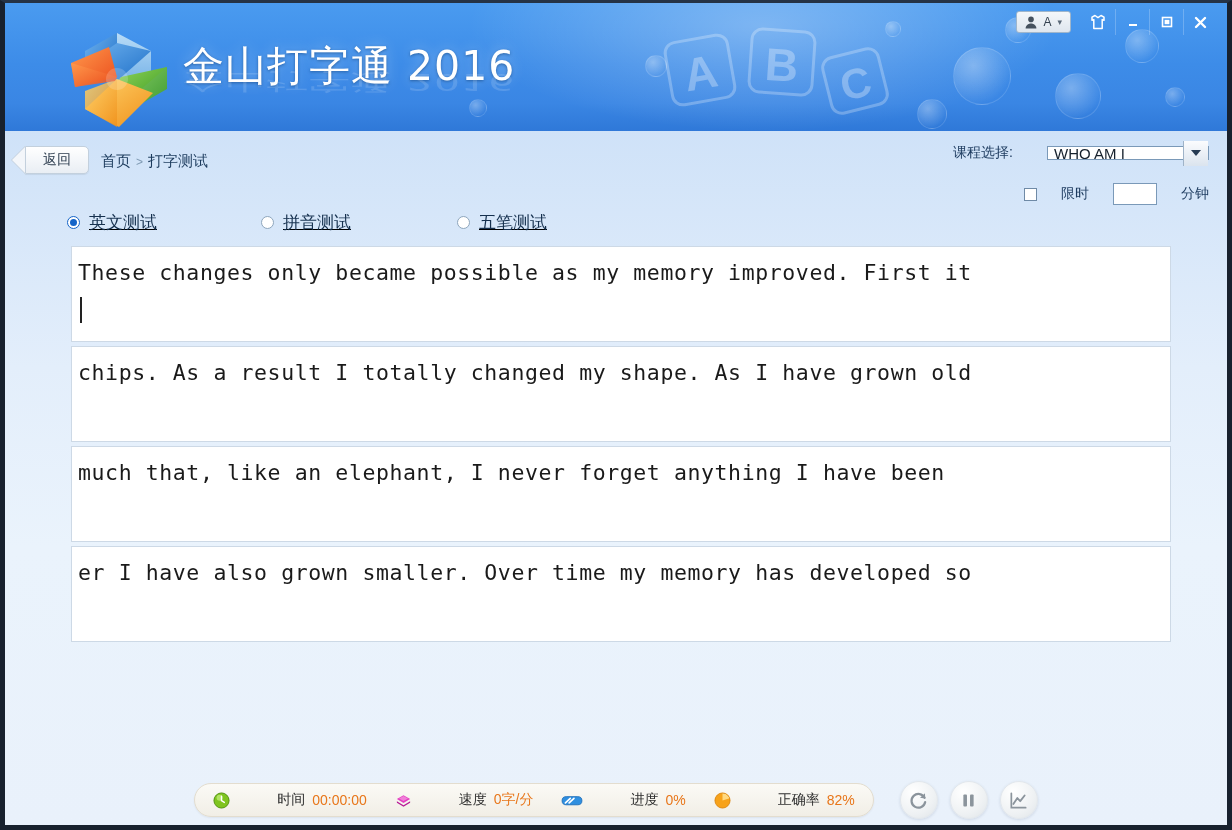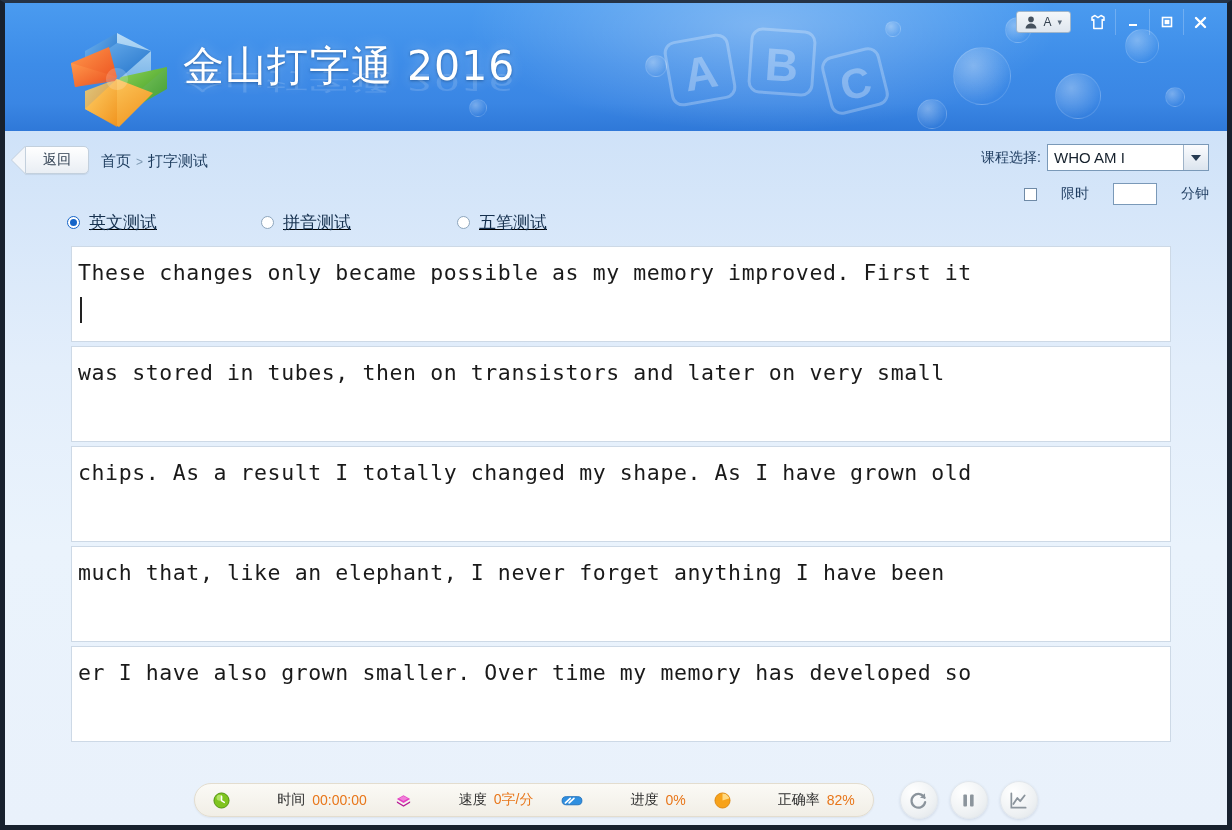--- a/index.html
+++ b/index.html
@@ -112,26 +112,26 @@
   }
   #breadcrumb {
     position: absolute; left: 96px; top: 21px;
     font-size: 15px; color: #1b3a5c;
   }
   #breadcrumb .sep { color: #7f9ab3; font-size: 12px; padding: 0 5px; }
 
   
   #course-select-row {
     position: absolute; right: 18px; top: 13px;
-    display: flex; align-items: center;
+    display: flex; align-items: center; gap: 28px;
   }
   #course-select-label { font-size: 14px; color: #1c3a5e; margin-right: 6px; }
   #course-select {
     display: flex; align-items: center;
-    width: 162px; height: 27px;
+    width: 162px; height: 14px;
     background: #ffffff;
     border: 1px solid #7a99b8;
   }
   #course-select-value {
     flex: 1; padding-left: 6px; font-size: 15px; color: #15202c;
     font-family: "Liberation Sans", sans-serif;
     overflow: hidden; white-space: nowrap;
   }
   #course-select-arrow {
     width: 25px; height: 25px;
@@ -373,23 +373,20 @@
         <span>五笔测试</span>
       </div>
     </div>
 
     <div id="typing-area">
       <div class="typing-line">
         <div class="line-text">These changes only became possible as my memory improved. First it</div>
         <div id="caret"></div>
       </div>
       <div class="typing-line">
-        <div class="line-text">was stored in tubes, then on transistors and later on very small</div>
-      </div>
-      <div class="typing-line">
         <div class="line-text">chips. As a result I totally changed my shape. As I have grown old</div>
       </div>
       <div class="typing-line">
         <div class="line-text">much that, like an elephant, I never forget anything I have been</div>
       </div>
       <div class="typing-line">
         <div class="line-text">er I have also grown smaller. Over time my memory has developed so</div>
       </div>
     </div>
 

